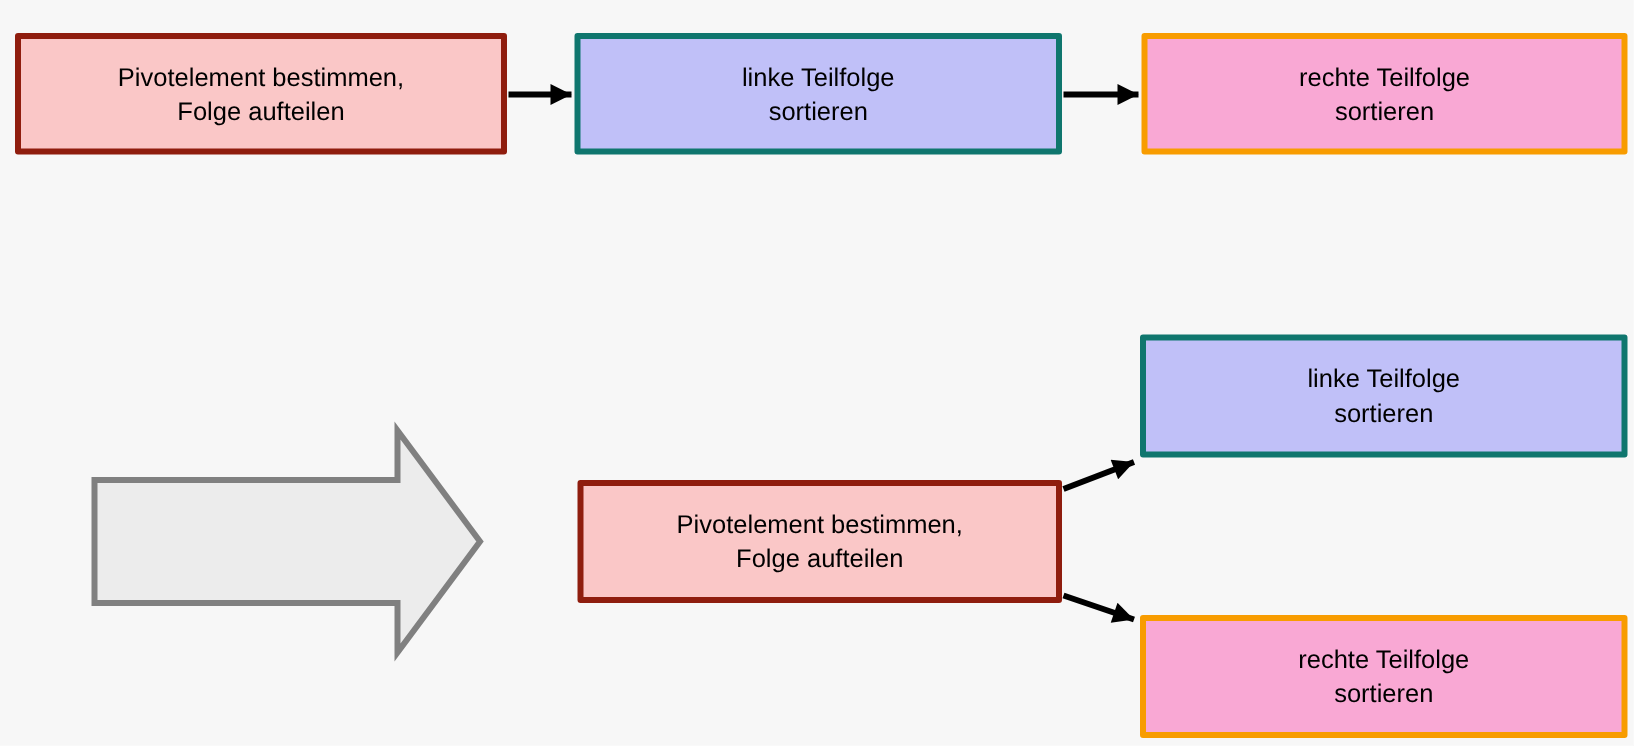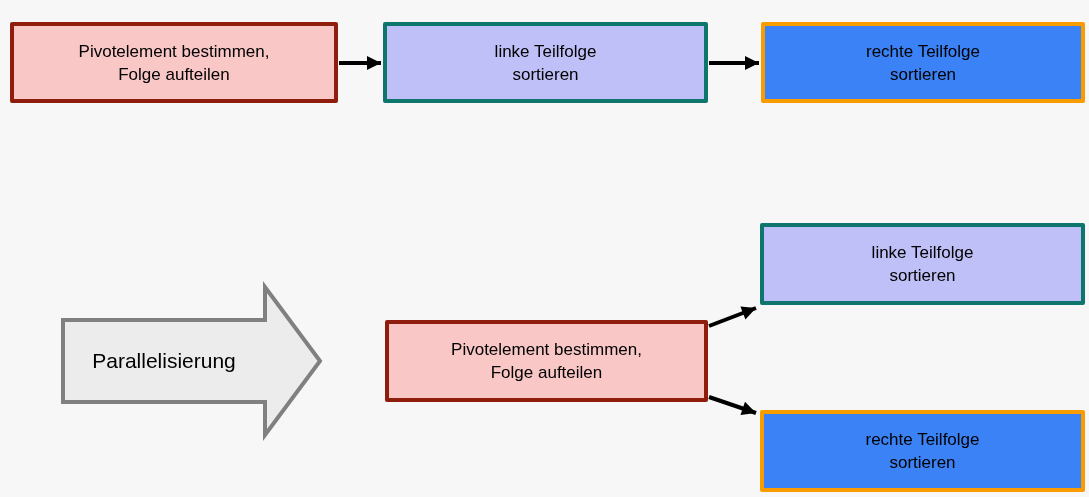--- a/index.html
+++ b/index.html
@@ -36,21 +36,21 @@
   }
   .box-pink {
     background: #FAC7C7;
     border: 4px solid #8F1D0E;
   }
   .box-blue {
     background: #C0C0F8;
     border: 4px solid #0f766e;
   }
   .box-yellow {
-    background: #3b82f6;
+    background: #f9a8d4;
     border: 4px solid #F89C00;
   }
   .seq-pivot  { left: 10px;  top: 22px;  width: 328px; height: 81px; }
   .seq-left   { left: 383px; top: 22px;  width: 325px; height: 81px; }
   .seq-right  { left: 761px; top: 22px;  width: 324px; height: 81px; }
   .par-pivot  { left: 385px; top: 320px; width: 323px; height: 82px; }
   .par-left   { left: 760px; top: 223px; width: 325px; height: 82px; }
   .par-right  { left: 760px; top: 410px; width: 325px; height: 82px; }
   .parallel-label {
     position: absolute;
@@ -92,21 +92,20 @@
   </div>
   <div class="box box-blue seq-left">
     <span>linke Teilfolge</span>
     <span>sortieren</span>
   </div>
   <div class="box box-yellow seq-right">
     <span>rechte Teilfolge</span>
     <span>sortieren</span>
   </div>
 
-  <div class="parallel-label">Parallelisierung</div>
 
   <div class="box box-pink par-pivot">
     <span>Pivotelement bestimmen,</span>
     <span>Folge aufteilen</span>
   </div>
   <div class="box box-blue par-left">
     <span>linke Teilfolge</span>
     <span>sortieren</span>
   </div>
   <div class="box box-yellow par-right">

